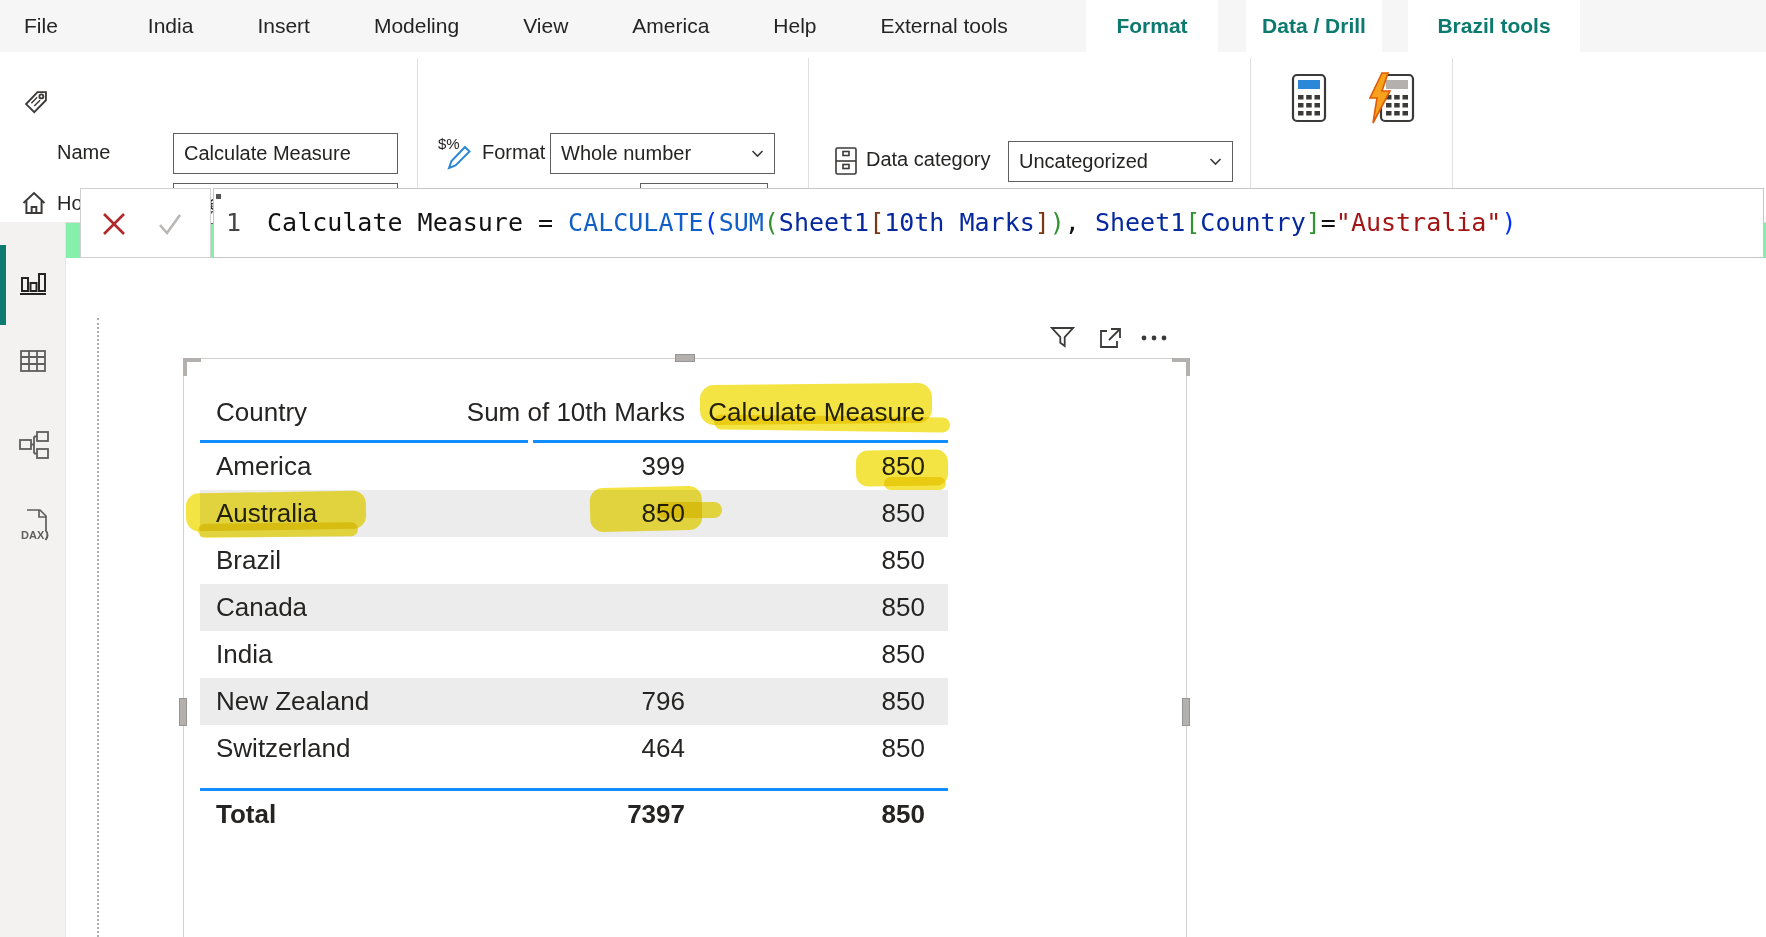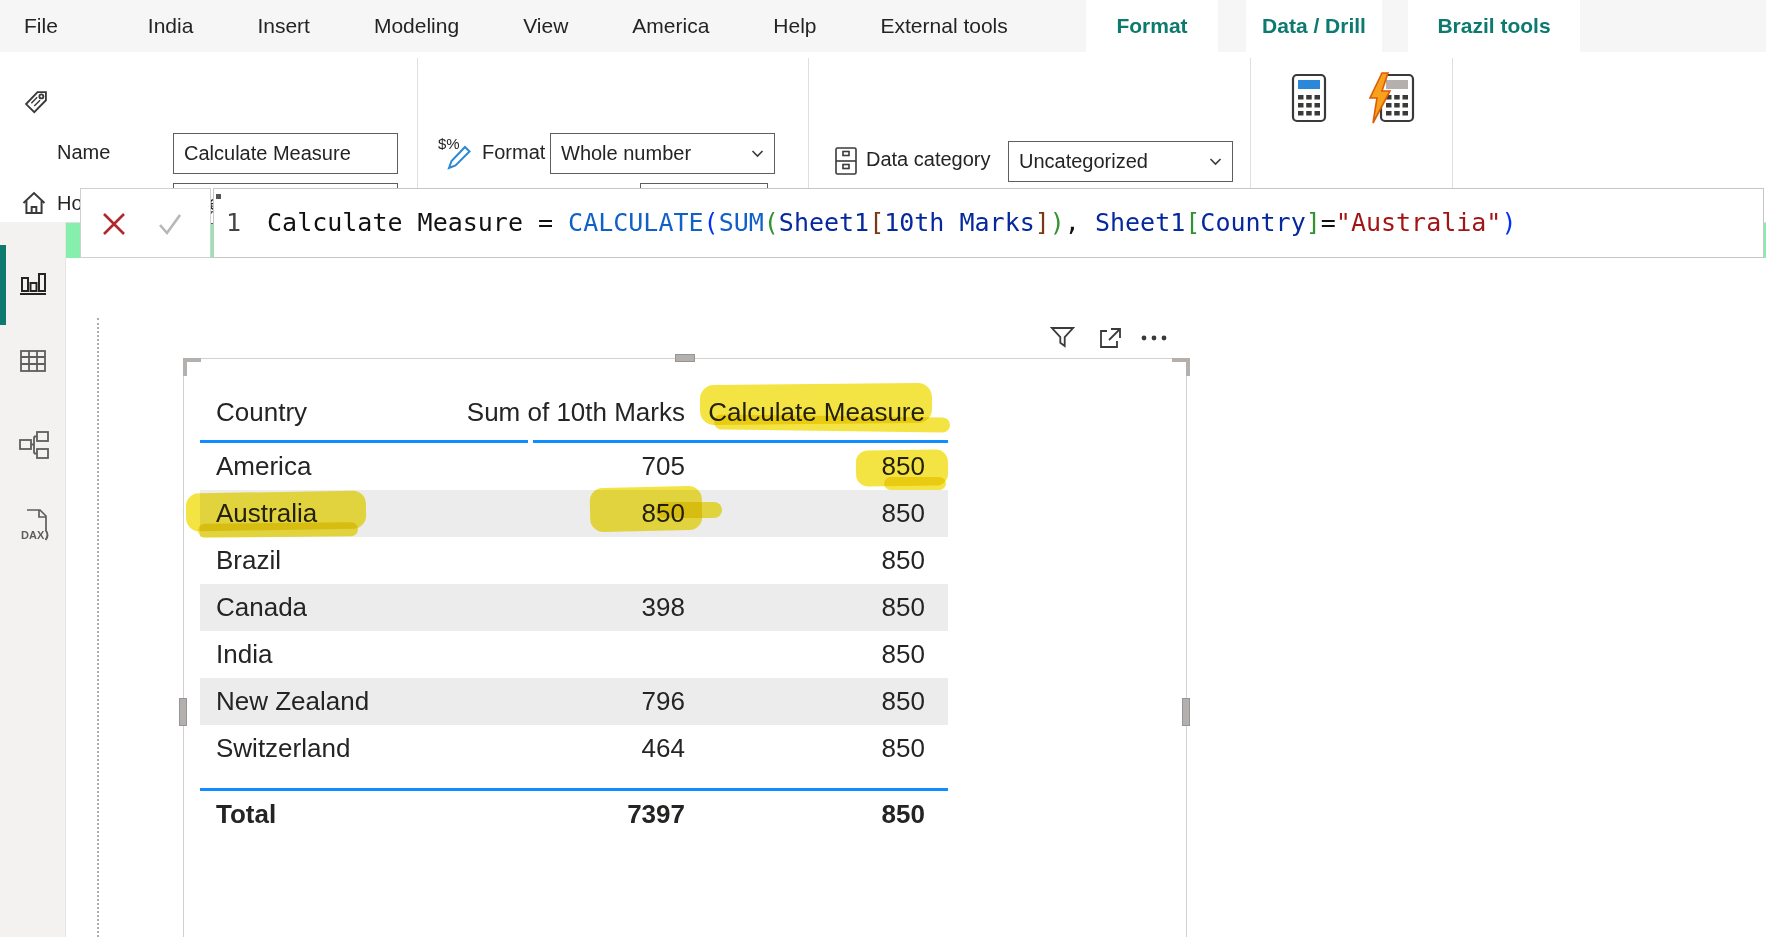--- a/index.html
+++ b/index.html
@@ -327,35 +327,34 @@
       <span class="cell c1">Country</span>
       <span class="cell c2">Sum of 10th Marks</span>
       <span class="cell c3">Calculate Measure</span>
     </div>
     <div class="blue-line">
       <span class="blue-seg" style="left:0;width:328px;"></span>
       <span class="blue-seg" style="left:333px;width:415px;"></span>
     </div>
     <div class="trow">
       <span class="cell c1">America</span>
-      <span class="cell c2">705</span>
+      <span class="cell c2">399</span>
       <span class="cell c3">850</span>
     </div>
     <div class="trow band">
       <span class="cell c1">Australia</span>
       <span class="cell c2">850</span>
       <span class="cell c3">850</span>
     </div>
     <div class="trow">
       <span class="cell c1">Brazil</span>
       <span class="cell c3">850</span>
     </div>
     <div class="trow band">
       <span class="cell c1">Canada</span>
-      <span class="cell c2">398</span>
       <span class="cell c3">850</span>
     </div>
     <div class="trow">
       <span class="cell c1">India</span>
       <span class="cell c3">850</span>
     </div>
     <div class="trow band">
       <span class="cell c1">New Zealand</span>
       <span class="cell c2">796</span>
       <span class="cell c3">850</span>

